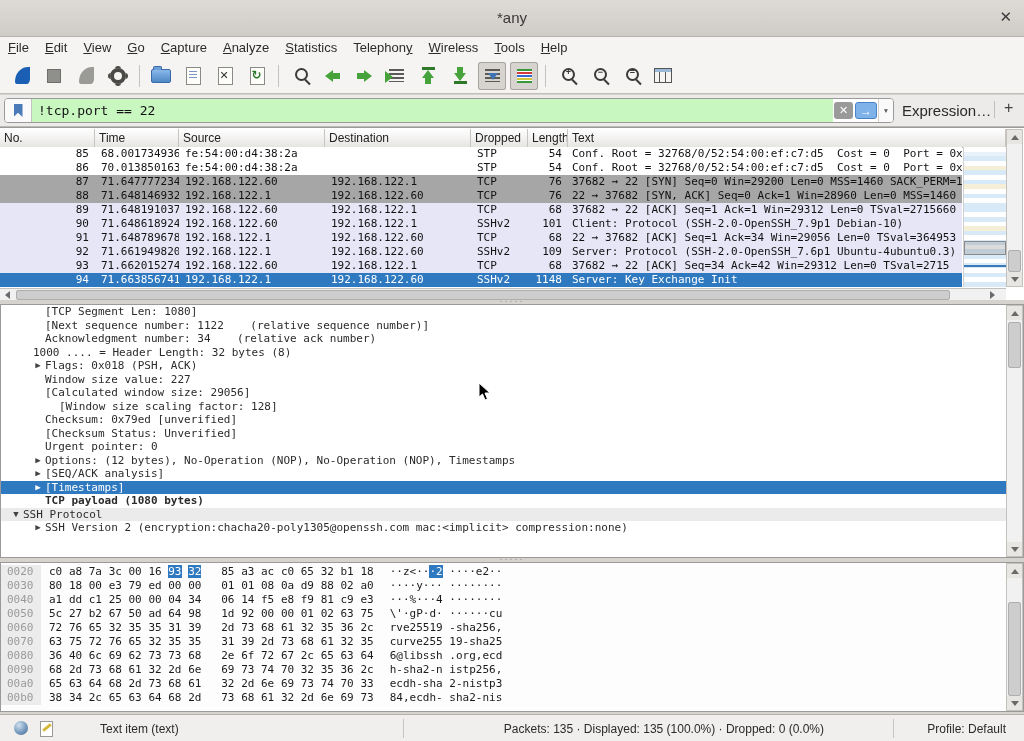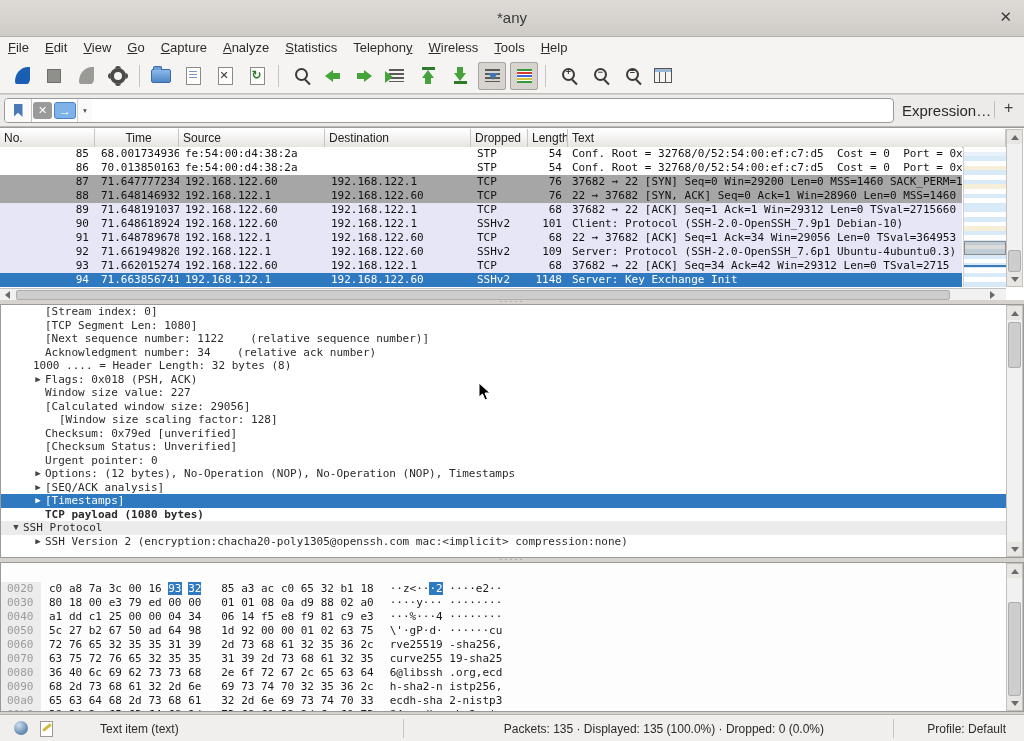--- a/index.html
+++ b/index.html
@@ -242,35 +242,36 @@
       <span class="tbtn">
         <span class="colsic"></span>
       </span>
     </div>
 
   <div class="filterbar">
     <div class="filter-box">
       <div class="bm-btn">
           <span class="bm"></span>
         </div>
+      <div class="filter-input mono">!tcp.port == 22</div>
       <div class="f-clear">✕</div>
       <div class="f-apply">→</div>
       <div class="f-caret">
           <span style="transform:scale(.8)">▼</span>
         </div>
     </div>
     <div class="expr-label">Expression…</div>
     <div class="fsep"></div>
     <div class="add-btn">+</div>
   </div>
 
   <div class="packet-pane">
     <div class="plist-header" id="plist-header">
         <div class="ph-cell" style="width: 95px;">No.</div>
-        <div class="ph-cell" style="width: 84px; text-align: center;">Time</div>
+        <div class="ph-cell" style="width: 84px;">Time</div>
         <div class="ph-cell" style="width: 146px;">Source</div>
         <div class="ph-cell" style="width: 146px;">Destination</div>
         <div class="ph-cell" style="width: 57px;">Dropped</div>
         <div class="ph-cell" style="width: 40px;">Length</div>
         <div class="ph-cell" style="width: 438px;">Text</div>
       </div>
     <div class="plist-rows mono" id="plist-rows">
         <div class="prow" style="background: rgb(255, 255, 255); color: rgb(17, 17, 17);"><span class="pcell" style="width: 95px; text-align: right; padding-right: 6px; box-sizing: border-box;">85</span><span class="pcell" style="width: 84px; padding-left: 6px; box-sizing: border-box;">68.001734936</span><span class="pcell" style="width: 146px; padding-left: 6px; box-sizing: border-box;">fe:54:00:d4:38:2a</span><span class="pcell" style="width: 146px; padding-left: 6px; box-sizing: border-box;"></span><span class="pcell" style="width: 57px; padding-left: 6px; box-sizing: border-box;">STP</span><span class="pcell" style="width: 40px; text-align: right; padding-right: 6px; box-sizing: border-box;">54</span><span class="pcell" style="width: 438px; padding-left: 4px; box-sizing: border-box;">Conf. Root = 32768/0/52:54:00:ef:c7:d5  Cost = 0  Port = 0x8005</span></div>
         <div class="prow" style="background: rgb(255, 255, 255); color: rgb(17, 17, 17);"><span class="pcell" style="width: 95px; text-align: right; padding-right: 6px; box-sizing: border-box;">86</span><span class="pcell" style="width: 84px; padding-left: 6px; box-sizing: border-box;">70.013850163</span><span class="pcell" style="width: 146px; padding-left: 6px; box-sizing: border-box;">fe:54:00:d4:38:2a</span><span class="pcell" style="width: 146px; padding-left: 6px; box-sizing: border-box;"></span><span class="pcell" style="width: 57px; padding-left: 6px; box-sizing: border-box;">STP</span><span class="pcell" style="width: 40px; text-align: right; padding-right: 6px; box-sizing: border-box;">54</span><span class="pcell" style="width: 438px; padding-left: 4px; box-sizing: border-box;">Conf. Root = 32768/0/52:54:00:ef:c7:d5  Cost = 0  Port = 0x8005</span></div>
         <div class="prow" style="background: rgb(166, 166, 166); color: rgb(17, 17, 17);"><span class="pcell" style="width: 95px; text-align: right; padding-right: 6px; box-sizing: border-box;">87</span><span class="pcell" style="width: 84px; padding-left: 6px; box-sizing: border-box;">71.647777234</span><span class="pcell" style="width: 146px; padding-left: 6px; box-sizing: border-box;">192.168.122.60</span><span class="pcell" style="width: 146px; padding-left: 6px; box-sizing: border-box;">192.168.122.1</span><span class="pcell" style="width: 57px; padding-left: 6px; box-sizing: border-box;">TCP</span><span class="pcell" style="width: 40px; text-align: right; padding-right: 6px; box-sizing: border-box;">76</span><span class="pcell" style="width: 438px; padding-left: 4px; box-sizing: border-box;">37682 → 22 [SYN] Seq=0 Win=29200 Len=0 MSS=1460 SACK_PERM=1</span></div>
@@ -337,21 +338,20 @@
         </div>
     </div>
   </div>
 
   <div class="splitter" style="top:300px;">
       <span>·····</span>
     </div>
 
   <div class="details-pane mono">
     <div id="details-lines">
-        <div class="dline" style="padding-left: 30px;"><span class="arrow"></span><span>[Stream index: 0]</span></div>
         <div class="dline" style="padding-left: 30px;"><span class="arrow"></span><span>[TCP Segment Len: 1080]</span></div>
         <div class="dline" style="padding-left: 30px;"><span class="arrow"></span><span>[Next sequence number: 1122    (relative sequence number)]</span></div>
         <div class="dline" style="padding-left: 30px;"><span class="arrow"></span><span>Acknowledgment number: 34    (relative ack number)</span></div>
         <div class="dline" style="padding-left: 18px;"><span class="arrow"></span><span>1000 .... = Header Length: 32 bytes (8)</span></div>
         <div class="dline" style="padding-left: 30px;"><span class="arrow">▶</span><span>Flags: 0x018 (PSH, ACK)</span></div>
         <div class="dline" style="padding-left: 30px;"><span class="arrow"></span><span>Window size value: 227</span></div>
         <div class="dline" style="padding-left: 30px;"><span class="arrow"></span><span>[Calculated window size: 29056]</span></div>
         <div class="dline" style="padding-left: 44px;"><span class="arrow"></span><span>[Window size scaling factor: 128]</span></div>
         <div class="dline" style="padding-left: 30px;"><span class="arrow"></span><span>Checksum: 0x79ed [unverified]</span></div>
         <div class="dline" style="padding-left: 30px;"><span class="arrow"></span><span>[Checksum Status: Unverified]</span></div>
@@ -372,21 +372,21 @@
           <span class="tri-down"></span>
         </div>
     </div>
   </div>
 
   <div class="splitter" style="top:558px;">
       <span>·····</span>
     </div>
 
   <div class="hex-pane mono">
-    <div id="hex-rows" style="padding-top:19px;">
+    <div id="hex-rows" style="padding-top:2px;">
         <div class="hrow"><span class="hoffset">0020</span><span class="hbytes"><span>c0</span>&nbsp;<span>a8</span>&nbsp;<span>7a</span>&nbsp;<span>3c</span>&nbsp;<span>00</span>&nbsp;<span>16</span>&nbsp;<span class="hl">93</span>&nbsp;<span class="hl">32</span>&nbsp;&nbsp;&nbsp;<span>85</span>&nbsp;<span>a3</span>&nbsp;<span>ac</span>&nbsp;<span>c0</span>&nbsp;<span>65</span>&nbsp;<span>32</span>&nbsp;<span>b1</span>&nbsp;<span>18</span></span><span class="hascii"><span>·</span><span>·</span><span>z</span><span>&lt;</span><span>·</span><span>·</span><span class="hl">·</span><span class="hl">2</span><span> </span><span>·</span><span>·</span><span>·</span><span>·</span><span>e</span><span>2</span><span>·</span><span>·</span></span></div>
         <div class="hrow"><span class="hoffset">0030</span><span class="hbytes"><span>80</span>&nbsp;<span>18</span>&nbsp;<span>00</span>&nbsp;<span>e3</span>&nbsp;<span>79</span>&nbsp;<span>ed</span>&nbsp;<span>00</span>&nbsp;<span>00</span>&nbsp;&nbsp;&nbsp;<span>01</span>&nbsp;<span>01</span>&nbsp;<span>08</span>&nbsp;<span>0a</span>&nbsp;<span>d9</span>&nbsp;<span>88</span>&nbsp;<span>02</span>&nbsp;<span>a0</span></span><span class="hascii"><span>·</span><span>·</span><span>·</span><span>·</span><span>y</span><span>·</span><span>·</span><span>·</span><span> </span><span>·</span><span>·</span><span>·</span><span>·</span><span>·</span><span>·</span><span>·</span><span>·</span></span></div>
         <div class="hrow"><span class="hoffset">0040</span><span class="hbytes"><span>a1</span>&nbsp;<span>dd</span>&nbsp;<span>c1</span>&nbsp;<span>25</span>&nbsp;<span>00</span>&nbsp;<span>00</span>&nbsp;<span>04</span>&nbsp;<span>34</span>&nbsp;&nbsp;&nbsp;<span>06</span>&nbsp;<span>14</span>&nbsp;<span>f5</span>&nbsp;<span>e8</span>&nbsp;<span>f9</span>&nbsp;<span>81</span>&nbsp;<span>c9</span>&nbsp;<span>e3</span></span><span class="hascii"><span>·</span><span>·</span><span>·</span><span>%</span><span>·</span><span>·</span><span>·</span><span>4</span><span> </span><span>·</span><span>·</span><span>·</span><span>·</span><span>·</span><span>·</span><span>·</span><span>·</span></span></div>
         <div class="hrow"><span class="hoffset">0050</span><span class="hbytes"><span>5c</span>&nbsp;<span>27</span>&nbsp;<span>b2</span>&nbsp;<span>67</span>&nbsp;<span>50</span>&nbsp;<span>ad</span>&nbsp;<span>64</span>&nbsp;<span>98</span>&nbsp;&nbsp;&nbsp;<span>1d</span>&nbsp;<span>92</span>&nbsp;<span>00</span>&nbsp;<span>00</span>&nbsp;<span>01</span>&nbsp;<span>02</span>&nbsp;<span>63</span>&nbsp;<span>75</span></span><span class="hascii"><span>\</span><span>'</span><span>·</span><span>g</span><span>P</span><span>·</span><span>d</span><span>·</span><span> </span><span>·</span><span>·</span><span>·</span><span>·</span><span>·</span><span>·</span><span>c</span><span>u</span></span></div>
         <div class="hrow"><span class="hoffset">0060</span><span class="hbytes"><span>72</span>&nbsp;<span>76</span>&nbsp;<span>65</span>&nbsp;<span>32</span>&nbsp;<span>35</span>&nbsp;<span>35</span>&nbsp;<span>31</span>&nbsp;<span>39</span>&nbsp;&nbsp;&nbsp;<span>2d</span>&nbsp;<span>73</span>&nbsp;<span>68</span>&nbsp;<span>61</span>&nbsp;<span>32</span>&nbsp;<span>35</span>&nbsp;<span>36</span>&nbsp;<span>2c</span></span><span class="hascii"><span>r</span><span>v</span><span>e</span><span>2</span><span>5</span><span>5</span><span>1</span><span>9</span><span> </span><span>-</span><span>s</span><span>h</span><span>a</span><span>2</span><span>5</span><span>6</span><span>,</span></span></div>
         <div class="hrow"><span class="hoffset">0070</span><span class="hbytes"><span>63</span>&nbsp;<span>75</span>&nbsp;<span>72</span>&nbsp;<span>76</span>&nbsp;<span>65</span>&nbsp;<span>32</span>&nbsp;<span>35</span>&nbsp;<span>35</span>&nbsp;&nbsp;&nbsp;<span>31</span>&nbsp;<span>39</span>&nbsp;<span>2d</span>&nbsp;<span>73</span>&nbsp;<span>68</span>&nbsp;<span>61</span>&nbsp;<span>32</span>&nbsp;<span>35</span></span><span class="hascii"><span>c</span><span>u</span><span>r</span><span>v</span><span>e</span><span>2</span><span>5</span><span>5</span><span> </span><span>1</span><span>9</span><span>-</span><span>s</span><span>h</span><span>a</span><span>2</span><span>5</span></span></div>
         <div class="hrow"><span class="hoffset">0080</span><span class="hbytes"><span>36</span>&nbsp;<span>40</span>&nbsp;<span>6c</span>&nbsp;<span>69</span>&nbsp;<span>62</span>&nbsp;<span>73</span>&nbsp;<span>73</span>&nbsp;<span>68</span>&nbsp;&nbsp;&nbsp;<span>2e</span>&nbsp;<span>6f</span>&nbsp;<span>72</span>&nbsp;<span>67</span>&nbsp;<span>2c</span>&nbsp;<span>65</span>&nbsp;<span>63</span>&nbsp;<span>64</span></span><span class="hascii"><span>6</span><span>@</span><span>l</span><span>i</span><span>b</span><span>s</span><span>s</span><span>h</span><span> </span><span>.</span><span>o</span><span>r</span><span>g</span><span>,</span><span>e</span><span>c</span><span>d</span></span></div>
         <div class="hrow"><span class="hoffset">0090</span><span class="hbytes"><span>68</span>&nbsp;<span>2d</span>&nbsp;<span>73</span>&nbsp;<span>68</span>&nbsp;<span>61</span>&nbsp;<span>32</span>&nbsp;<span>2d</span>&nbsp;<span>6e</span>&nbsp;&nbsp;&nbsp;<span>69</span>&nbsp;<span>73</span>&nbsp;<span>74</span>&nbsp;<span>70</span>&nbsp;<span>32</span>&nbsp;<span>35</span>&nbsp;<span>36</span>&nbsp;<span>2c</span></span><span class="hascii"><span>h</span><span>-</span><span>s</span><span>h</span><span>a</span><span>2</span><span>-</span><span>n</span><span> </span><span>i</span><span>s</span><span>t</span><span>p</span><span>2</span><span>5</span><span>6</span><span>,</span></span></div>
         <div class="hrow"><span class="hoffset">00a0</span><span class="hbytes"><span>65</span>&nbsp;<span>63</span>&nbsp;<span>64</span>&nbsp;<span>68</span>&nbsp;<span>2d</span>&nbsp;<span>73</span>&nbsp;<span>68</span>&nbsp;<span>61</span>&nbsp;&nbsp;&nbsp;<span>32</span>&nbsp;<span>2d</span>&nbsp;<span>6e</span>&nbsp;<span>69</span>&nbsp;<span>73</span>&nbsp;<span>74</span>&nbsp;<span>70</span>&nbsp;<span>33</span></span><span class="hascii"><span>e</span><span>c</span><span>d</span><span>h</span><span>-</span><span>s</span><span>h</span><span>a</span><span> </span><span>2</span><span>-</span><span>n</span><span>i</span><span>s</span><span>t</span><span>p</span><span>3</span></span></div>
         <div class="hrow"><span class="hoffset">00b0</span><span class="hbytes"><span>38</span>&nbsp;<span>34</span>&nbsp;<span>2c</span>&nbsp;<span>65</span>&nbsp;<span>63</span>&nbsp;<span>64</span>&nbsp;<span>68</span>&nbsp;<span>2d</span>&nbsp;&nbsp;&nbsp;<span>73</span>&nbsp;<span>68</span>&nbsp;<span>61</span>&nbsp;<span>32</span>&nbsp;<span>2d</span>&nbsp;<span>6e</span>&nbsp;<span>69</span>&nbsp;<span>73</span></span><span class="hascii"><span>8</span><span>4</span><span>,</span><span>e</span><span>c</span><span>d</span><span>h</span><span>-</span><span> </span><span>s</span><span>h</span><span>a</span><span>2</span><span>-</span><span>n</span><span>i</span><span>s</span></span></div>

